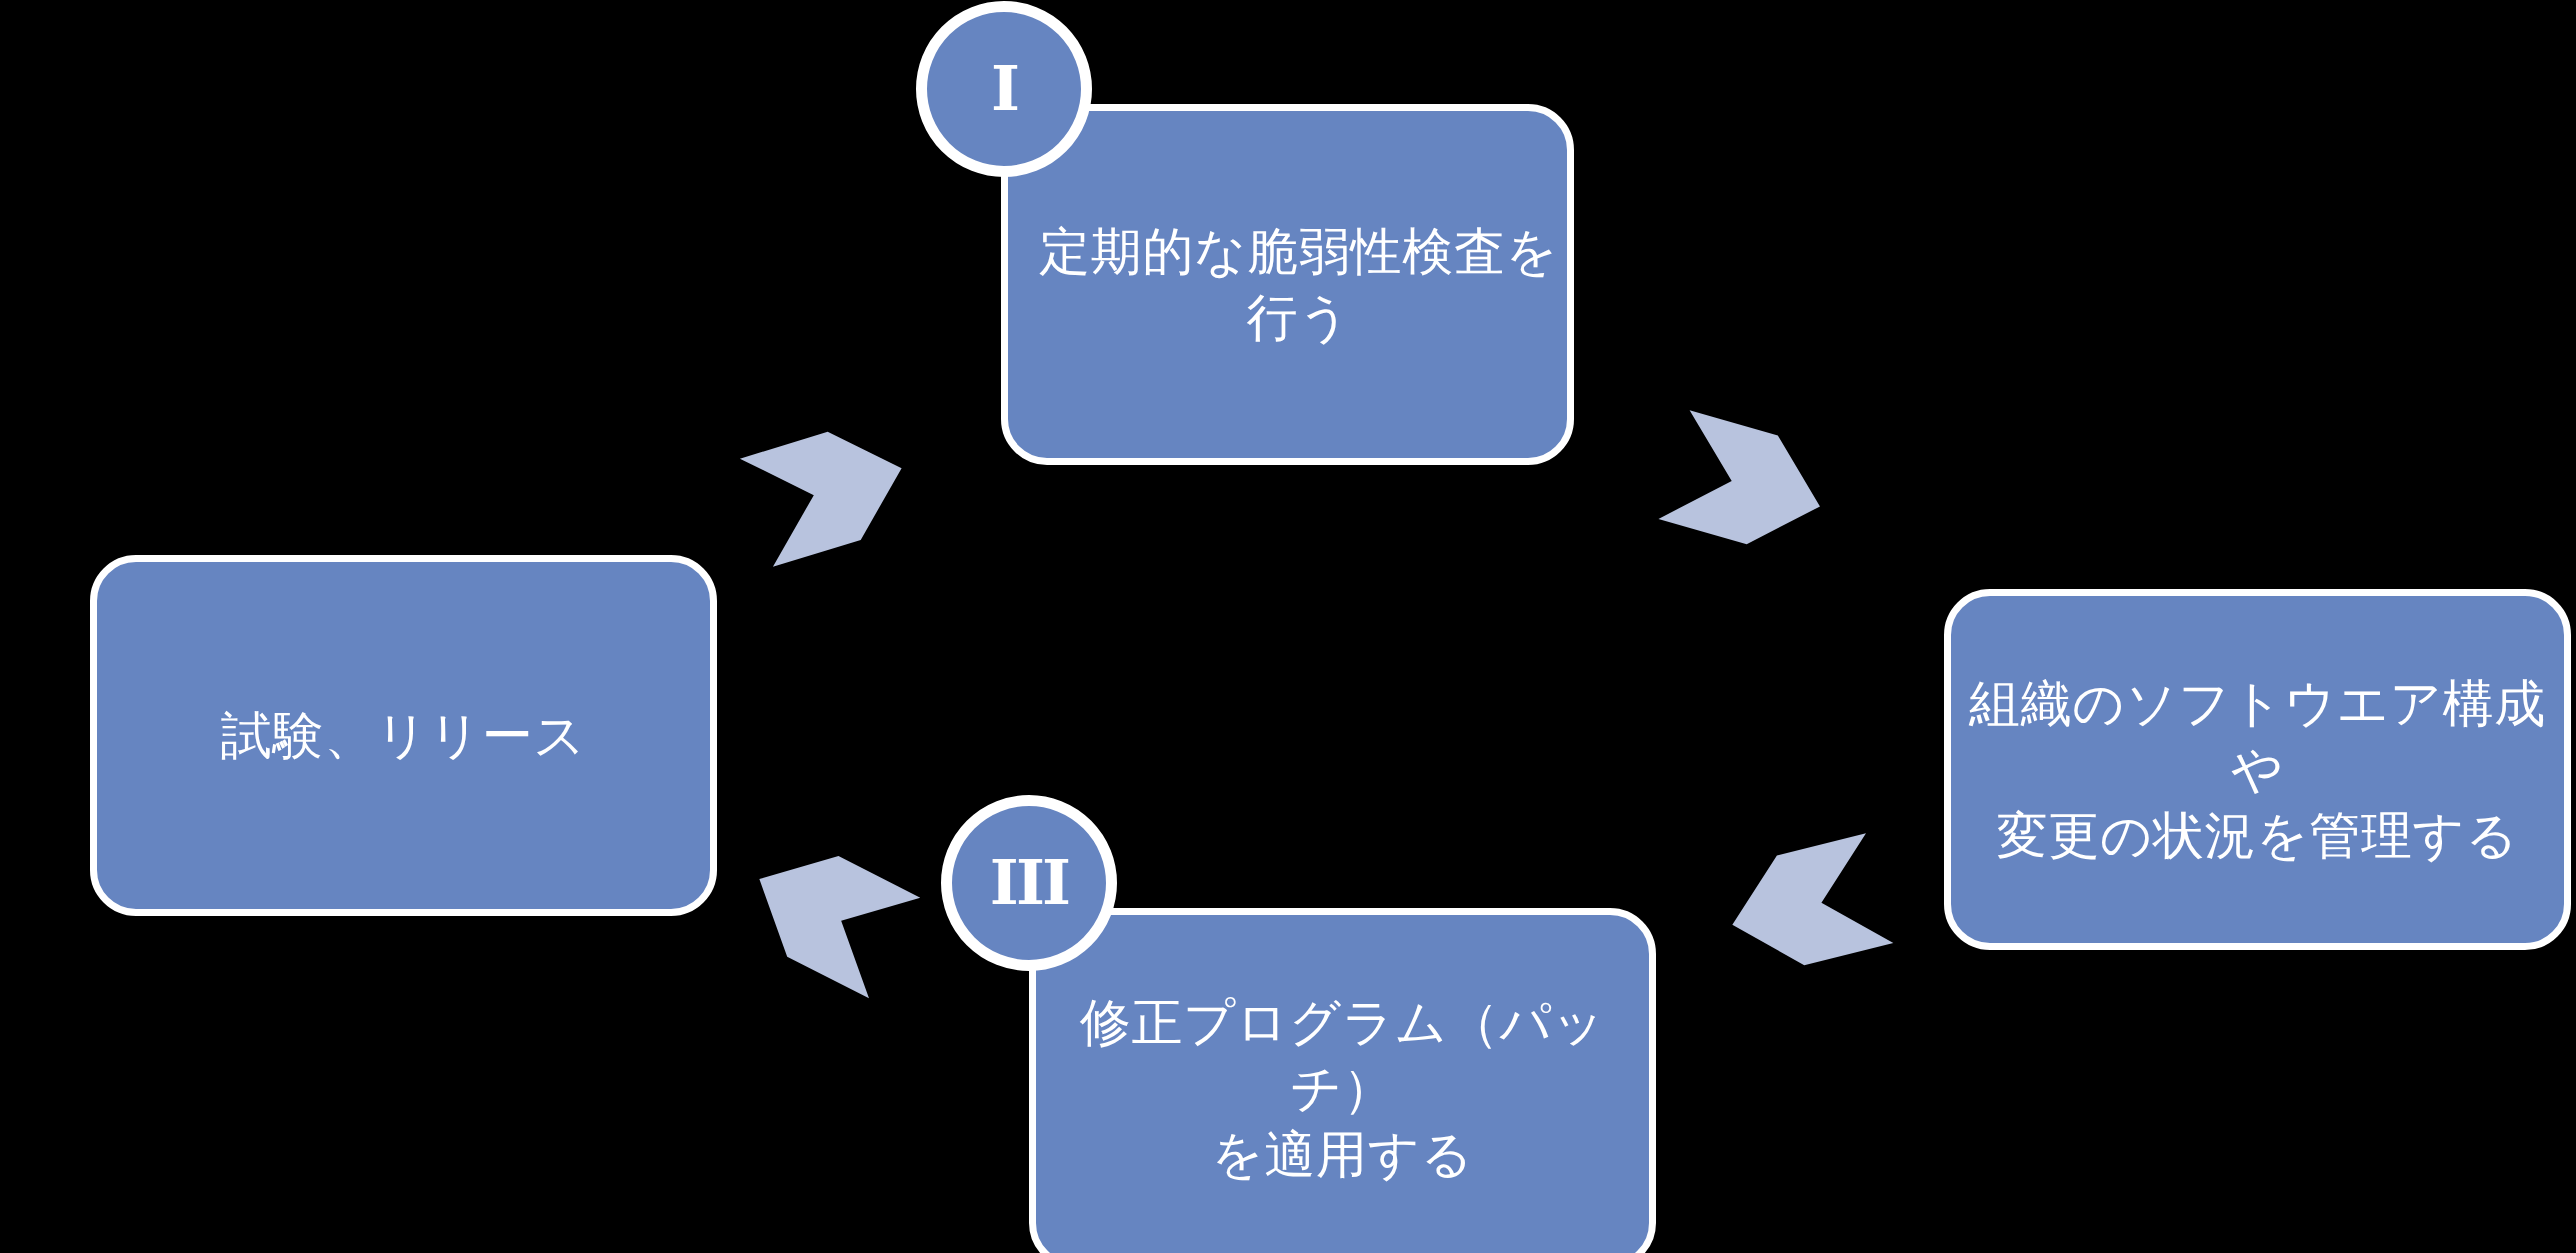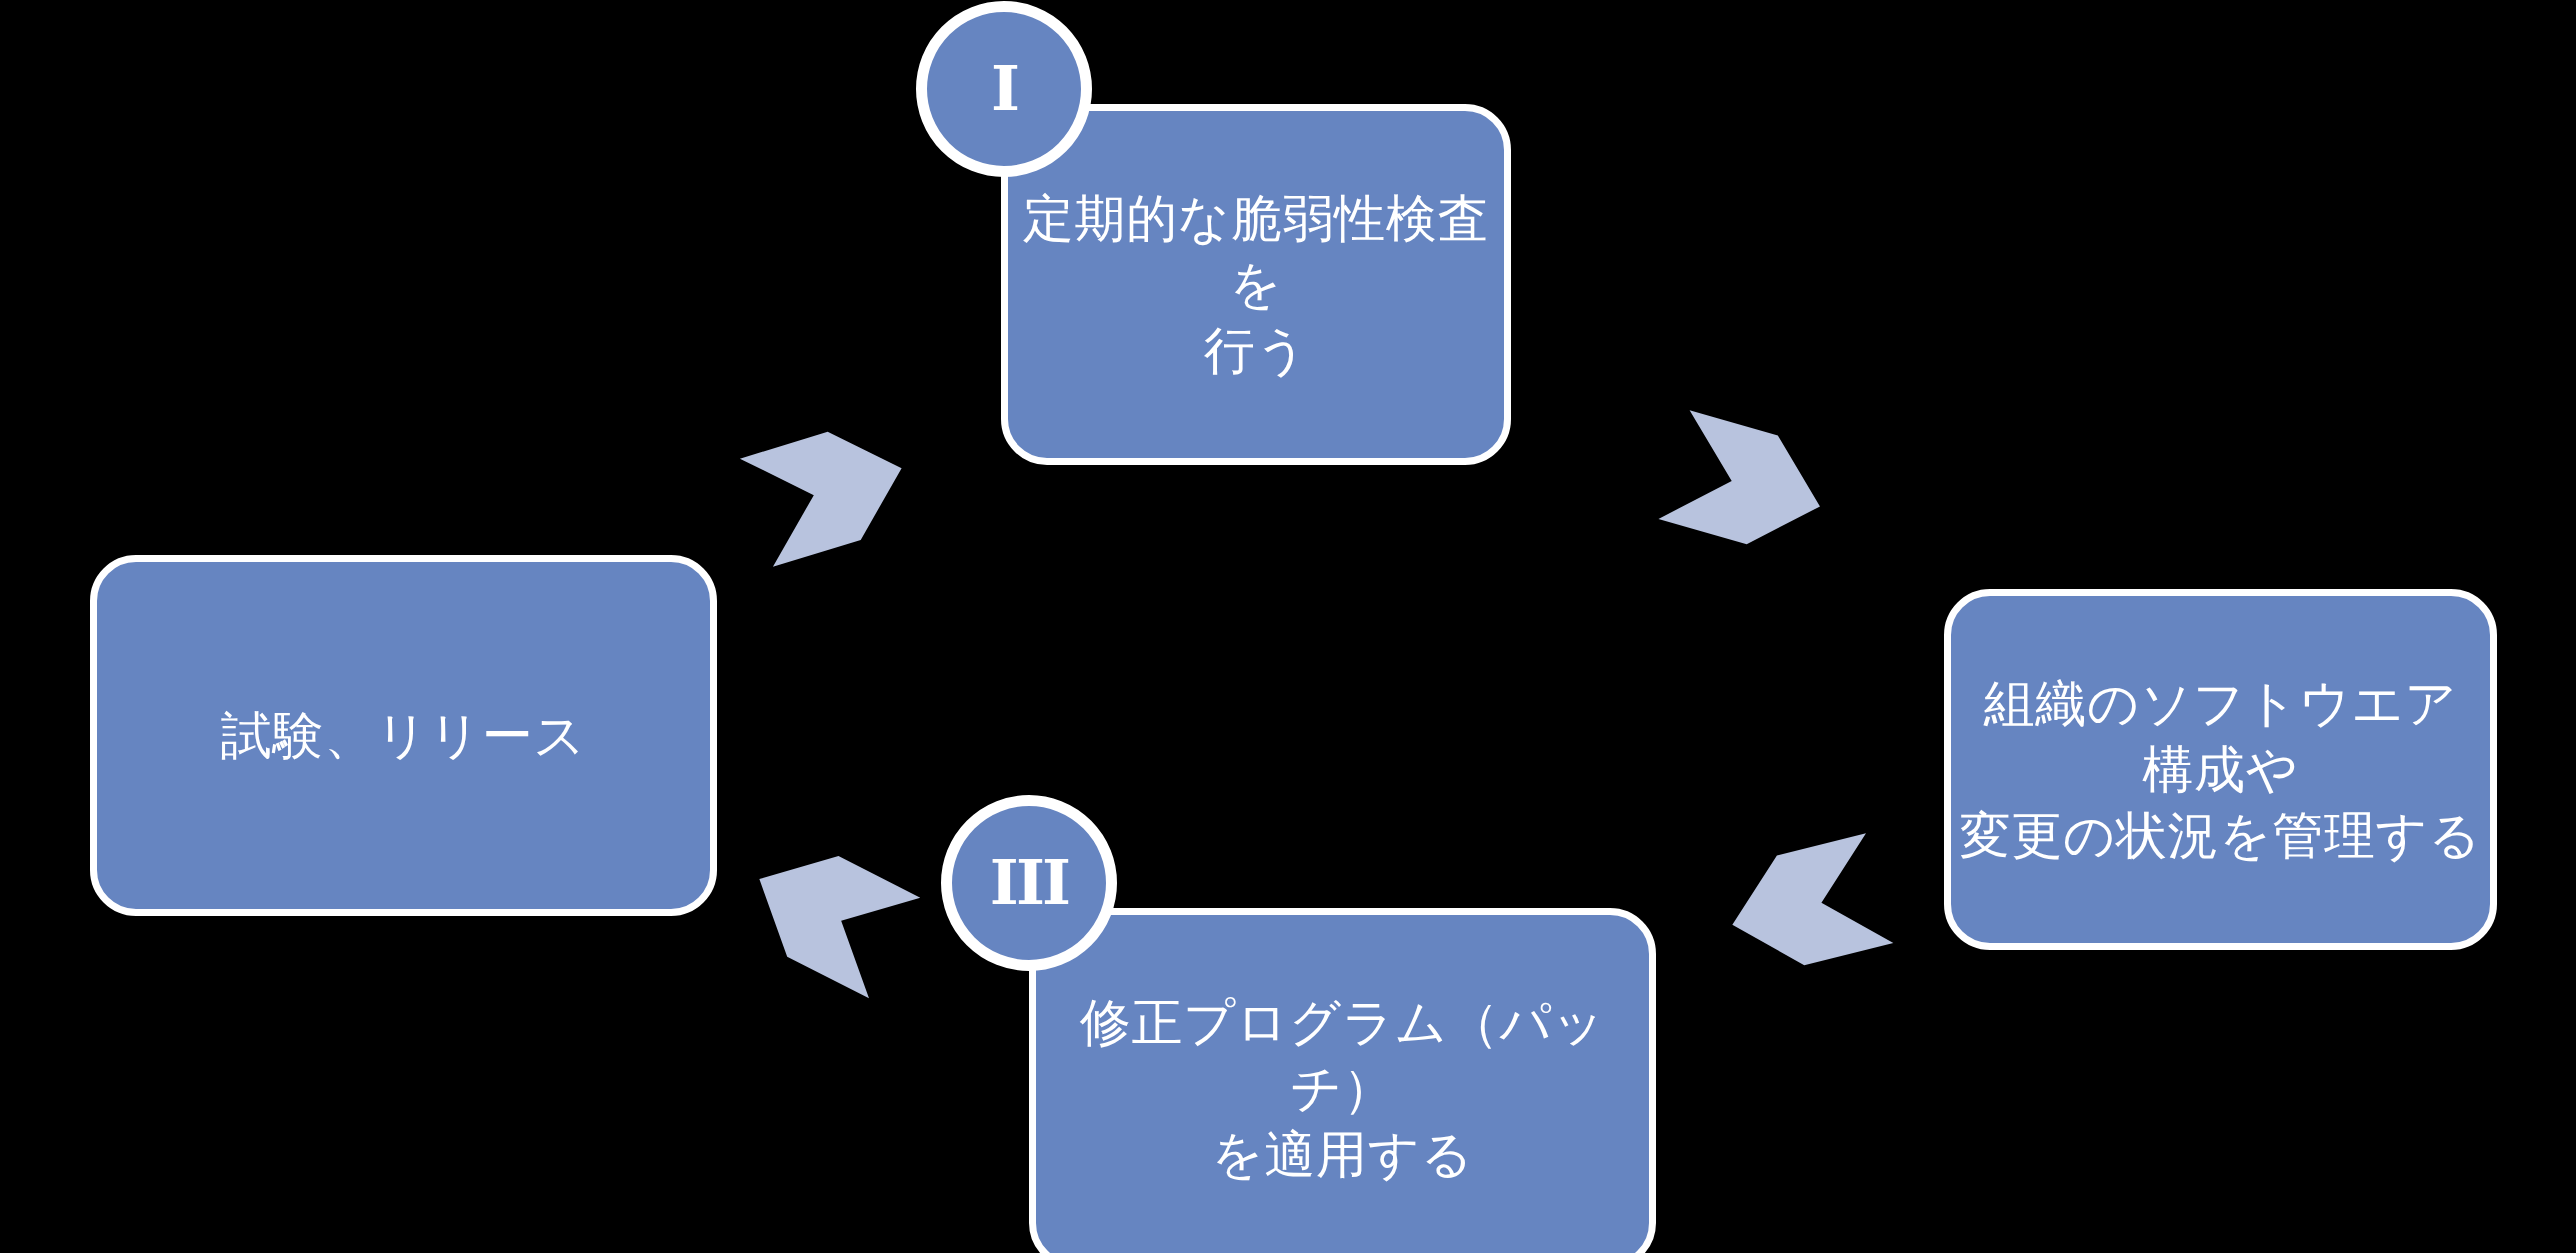--- a/index.html
+++ b/index.html
@@ -29,22 +29,22 @@
     text-align:center;
   }
   .box .label{
     color:var(--text);
     font-size:51px;
     line-height:66px;
     white-space:pre-line;
     letter-spacing:0.7px;
     padding:0 8.5px;
   }
-  .box-1{left:1001px;top:104px;width:510px;height:361px;justify-content:flex-end;}
-  .box-2{left:1944px;top:589px;width:553px;height:361px;}
+  .box-1{left:1001px;top:104px;width:573px;height:361px;justify-content:flex-end;}
+  .box-2{left:1944px;top:589px;width:627px;height:361px;}
   .box-3{left:1029px;top:908px;width:627px;height:361px;}
   .box-4{left:90px;top:555px;width:627px;height:361px;}
 
   
   .badge{
     position:absolute;
     box-sizing:border-box;
     width:176px;height:176px;
     background:var(--node-fill);
     border:11.3px solid var(--node-border);

